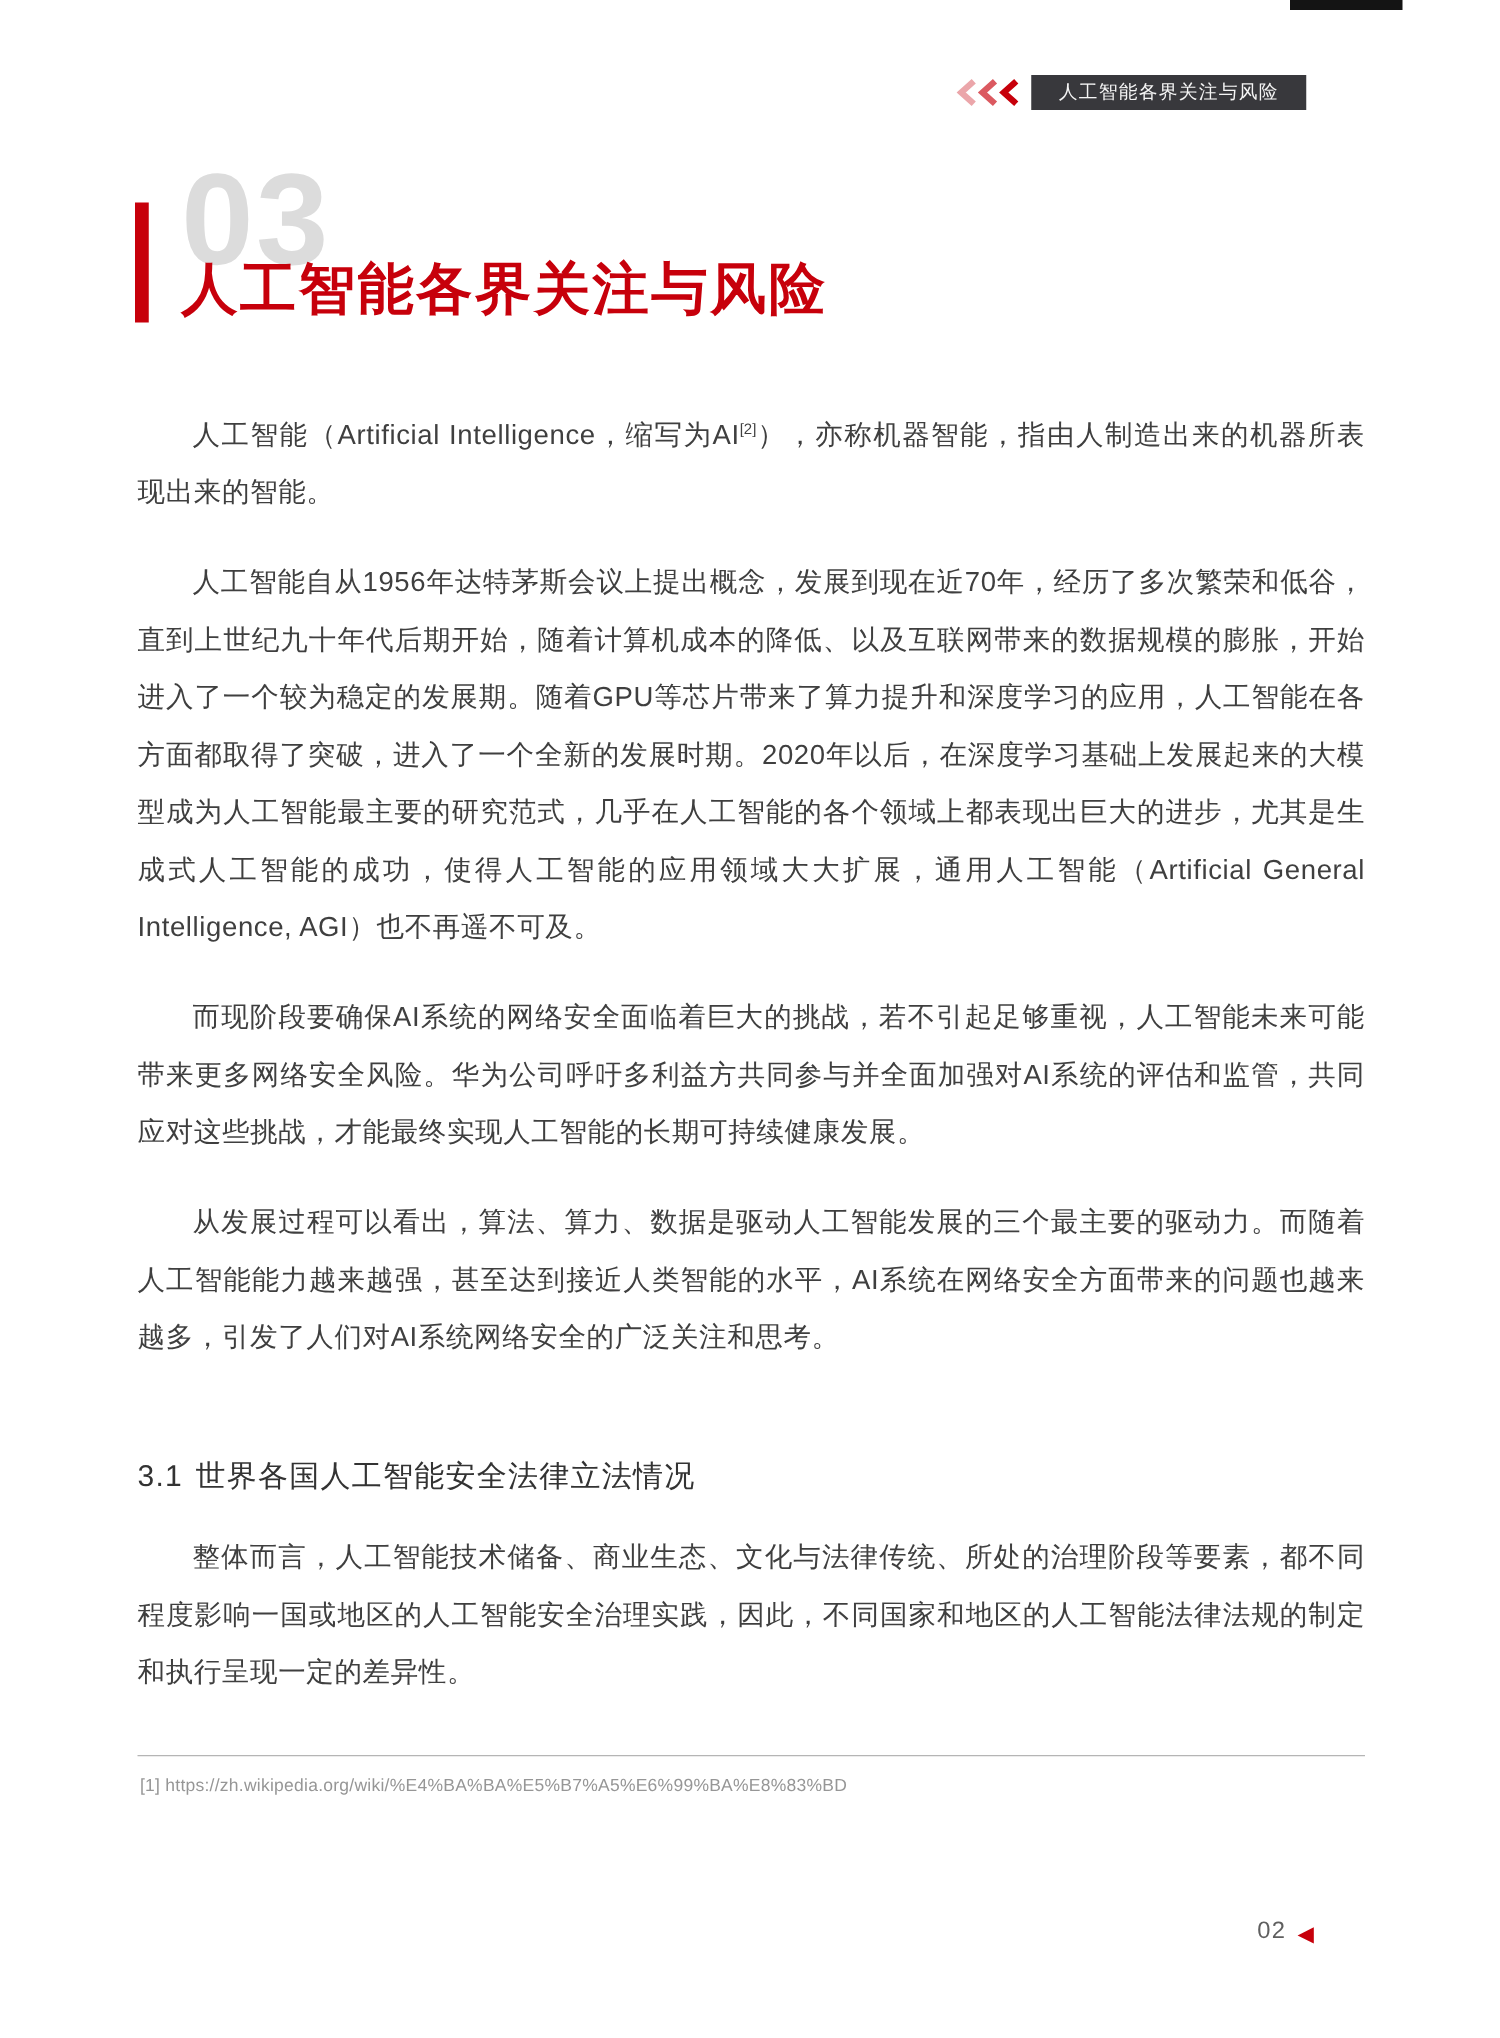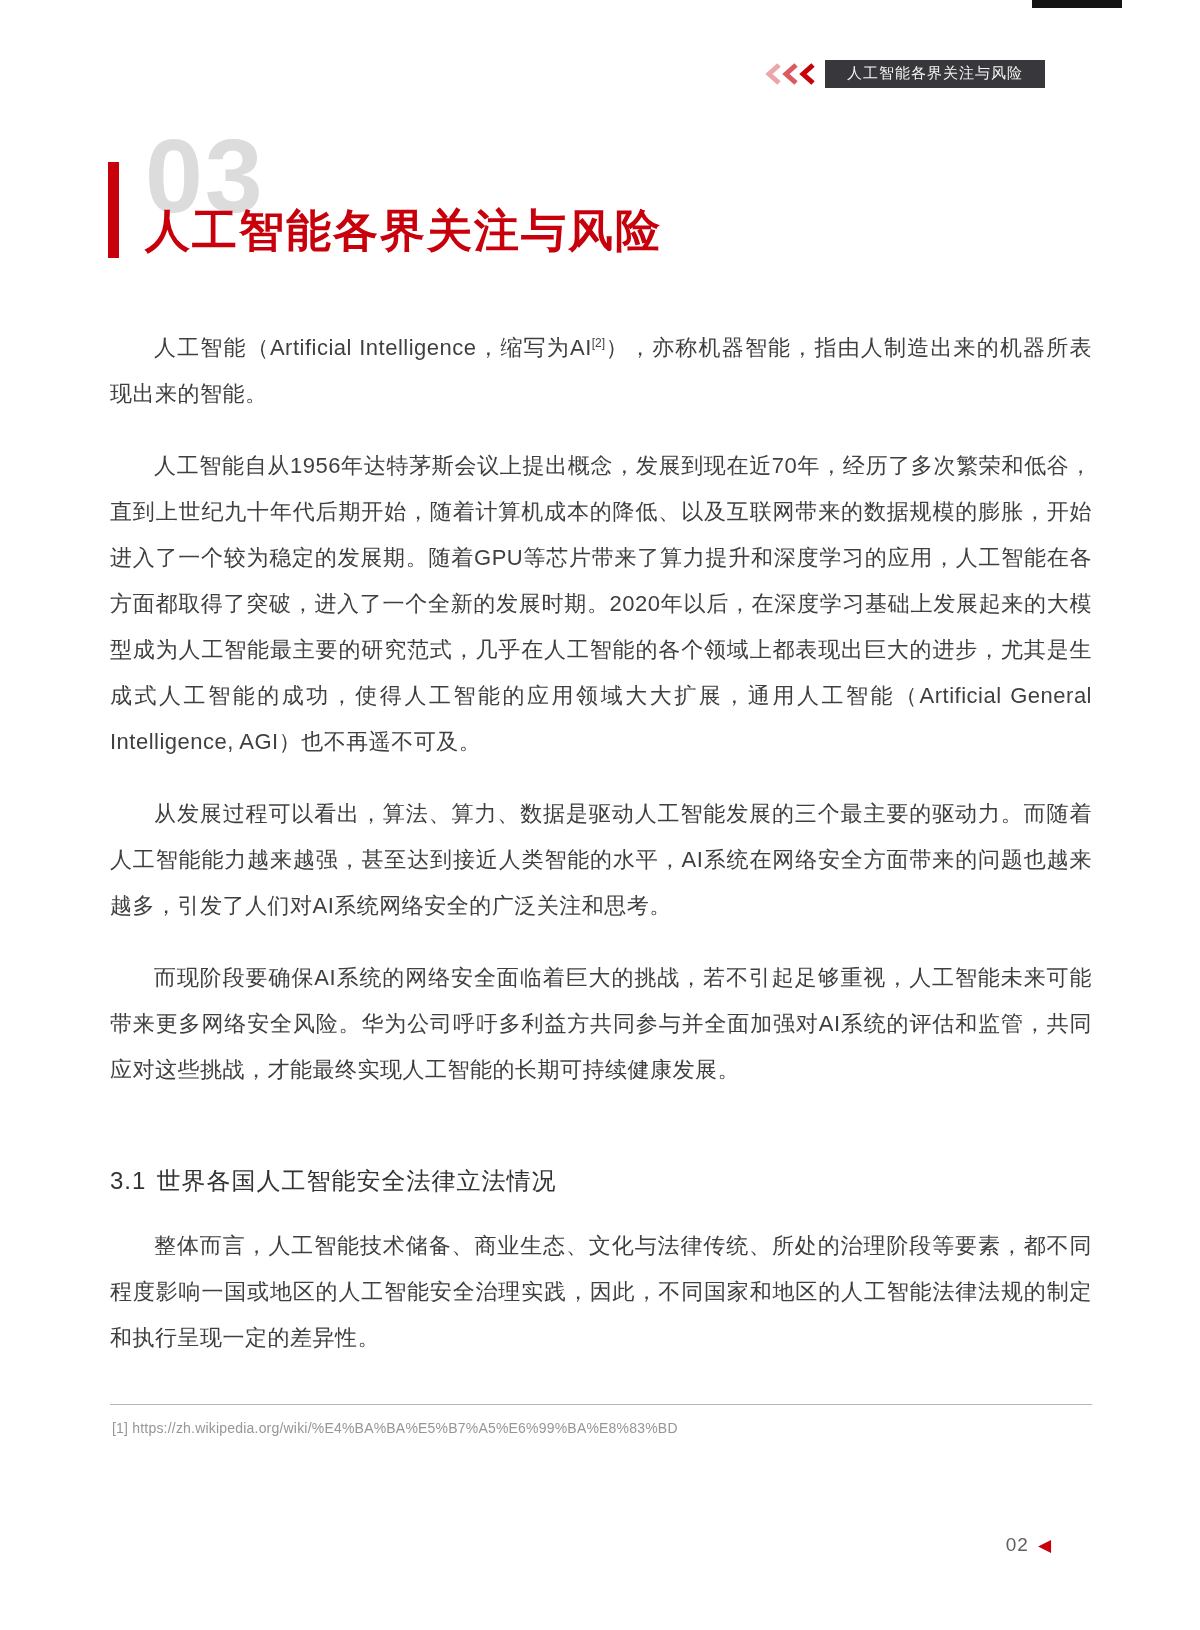--- a/index.html
+++ b/index.html
@@ -89,21 +89,21 @@
     border-top:1px solid #b5b5b5;
   }
   .footnote{
     position:absolute;top:1420px;left:112px;
     font-size:14px;
     color:var(--muted);
     letter-spacing:0.2px;
   }
   .page-number{
     position:absolute;top:1534px;right:148px;
-    display:flex;align-items:center;gap:9px;
+    display:flex;align-items:flex-end;gap:9px;
     font-size:19px;
     color:#5f5f5f;
     letter-spacing:1px;
   }
   .page-number .tri{
     color:var(--accent);
     font-size:17px;
     line-height:1;
   }
 </style>
@@ -126,22 +126,22 @@
 <div class="chapter">
   <div class="chapter-bar"></div>
   <div class="chapter-number">03</div>
   <h1 class="chapter-title">人工智能各界关注与风险</h1>
 </div>
 
 <main class="content">
   <p><span>人工智能（Artificial Intelligence，缩写为AI</span><sup class="fnref">[2]</sup><span>），亦称机器智能，指由人制造出来的机器所表现出来的智能。</span></p>
 
   <p>人工智能自从1956年达特茅斯会议上提出概念，发展到现在近70年，经历了多次繁荣和低谷，直到上世纪九十年代后期开始，随着计算机成本的降低、以及互联网带来的数据规模的膨胀，开始进入了一个较为稳定的发展期。随着GPU等芯片带来了算力提升和深度学习的应用，人工智能在各方面都取得了突破，进入了一个全新的发展时期。2020年以后，在深度学习基础上发展起来的大模型成为人工智能最主要的研究范式，几乎在人工智能的各个领域上都表现出巨大的进步，尤其是生成式人工智能的成功，使得人工智能的应用领域大大扩展，通用人工智能（Artificial General Intelligence, AGI）也不再遥不可及。</p>
+  <p>而现阶段要确保AI系统的网络安全面临着巨大的挑战，若不引起足够重视，人工智能未来可能带来更多网络安全风险。华为公司呼吁多利益方共同参与并全面加强对AI系统的评估和监管，共同应对这些挑战，才能最终实现人工智能的长期可持续健康发展。</p>
   <p>从发展过程可以看出，算法、算力、数据是驱动人工智能发展的三个最主要的驱动力。而随着人工智能能力越来越强，甚至达到接近人类智能的水平，AI系统在网络安全方面带来的问题也越来越多，引发了人们对AI系统网络安全的广泛关注和思考。</p>
-  <p>而现阶段要确保AI系统的网络安全面临着巨大的挑战，若不引起足够重视，人工智能未来可能带来更多网络安全风险。华为公司呼吁多利益方共同参与并全面加强对AI系统的评估和监管，共同应对这些挑战，才能最终实现人工智能的长期可持续健康发展。</p>
 
   <h2 class="section-heading"><span class="sec-num">3.1</span><span>世界各国人工智能安全法律立法情况</span></h2>
 
   <p>整体而言，人工智能技术储备、商业生态、文化与法律传统、所处的治理阶段等要素，都不同程度影响一国或地区的人工智能安全治理实践，因此，不同国家和地区的人工智能法律法规的制定和执行呈现一定的差异性。</p>
 </main>
 
 <div class="footer-divider"></div>
 <div class="footnote">[1] https://zh.wikipedia.org/wiki/%E4%BA%BA%E5%B7%A5%E6%99%BA%E8%83%BD</div>
 
 <div class="page-number">

